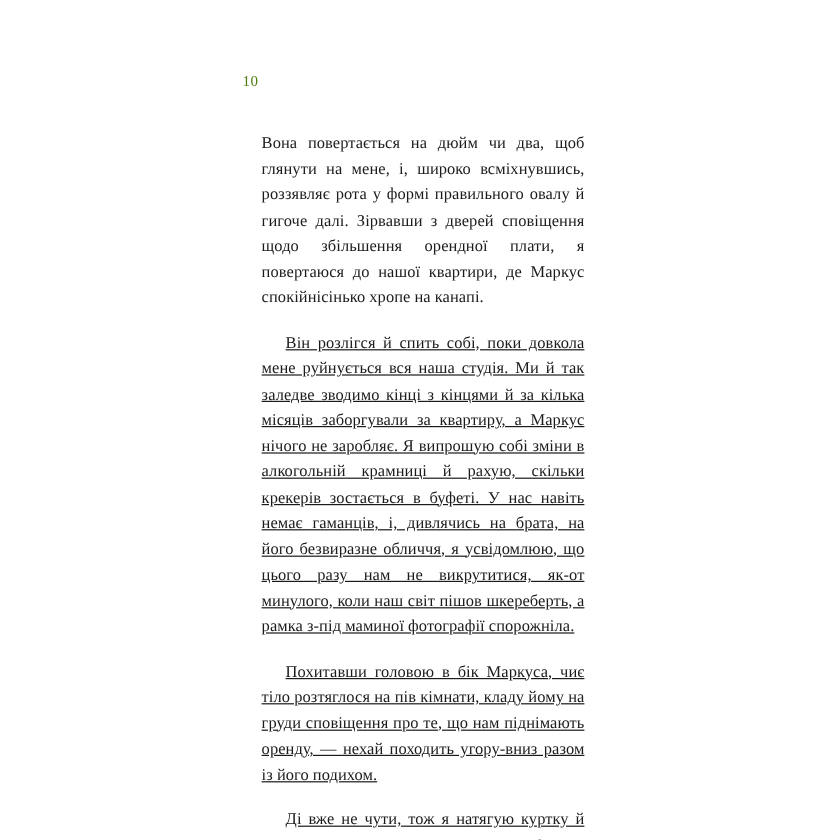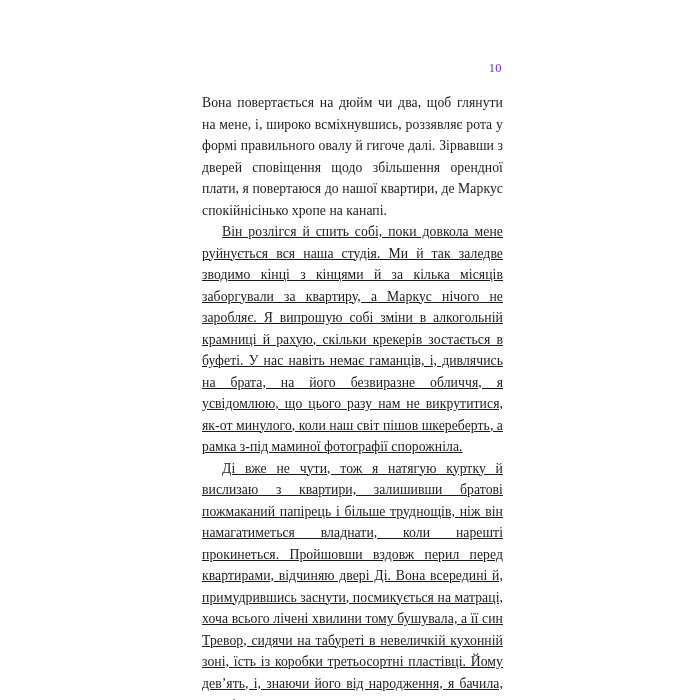--- a/index.html
+++ b/index.html
@@ -24,37 +24,37 @@
     background: #ffffff;
     overflow: hidden;
   }
 
   
   .folio {
     position: absolute;
     top: 60px;
     left: 202px;
     width: 300px;
-    text-align: right;
+    text-align: left;
     font-size: 12.5px;
     line-height: 16px;
     letter-spacing: 0.4px;
-    color: #6d28d9;
+    color: #4d7c0f;
   }
 
   
   .textblock {
     position: absolute;
     top: 92px;
     left: 202px;
     width: 301px;
   }
 
   .para {
-    margin: 0;
+    margin: 16px;
     padding: 0;
     font-size: 13.7px;
     line-height: 21.5px;
     text-align: justify;
     text-justify: inter-word;
     hyphens: manual;
     word-spacing: -0.1px;
     letter-spacing: 0.005em;
     color: #1b1b1b;
   }
@@ -73,16 +73,17 @@
 </head>
 <body>
 
 <div class="page">
 
   <div class="folio">10</div>
 
   <div class="textblock">
     <p class="para">Вона повертається на дюйм чи два, щоб глянути на мене, і, широко всміхнувшись, роззявляє рота у формі правиль­ного овалу й гигоче далі. Зірвавши з дверей сповіщення щодо збільшення орендної плати, я повертаюся до нашої квартири, де Маркус спокійнісінько хропе на канапі.</p>
     <p class="para">Він розлігся й спить собі, поки довкола мене руйну­ється вся наша студія. Ми й так заледве зводимо кінці з кінцями й за кілька місяців заборгували за квартиру, а Маркус нічого не заробляє. Я випрошую собі зміни в алкогольній крамниці й рахую, скільки крекерів зоста­ється в буфеті. У нас навіть немає гаманців, і, дивлячись на брата, на його безвиразне обличчя, я усвідомлюю, що цього разу нам не викрутитися, як-от минулого, коли наш світ пішов шкереберть, а рамка з-під маминої фото­графії спорожніла.</p>
+    <p class="para">Похитавши головою в бік Маркуса, чиє тіло розтягло­ся на пів кімнати, кладу йому на груди сповіщення про те, що нам піднімають оренду, — нехай походить уго­ру-вниз разом із його подихом.</p>
     <p class="para">Ді вже не чути, тож я натягую куртку й вислизаю з квар­тири, залишивши братові пожмаканий папірець і більше труднощів, ніж він намагатиметься владнати, коли на­решті прокинеться. Пройшовши вздовж перил перед квартирами, відчиняю двері Ді. Вона всередині й, при­мудрившись заснути, посмикується на матраці, хоча всьо­го лічені хвилини тому бушувала, а її син Тревор, сидячи на табуреті в невеличкій кухонній зоні, їсть із коробки третьосортні пластівці. Йому дев’ять, і, знаючи його від народження, я бачила, як він витягувався в довготелесо­го хлопчака. Тревор чавкає сухим сніданком, чекаючи, доки прокинеться мати, хоча, певне, має минути не одна</p>
   </div>
 
 </div>
 
 </body></html>

